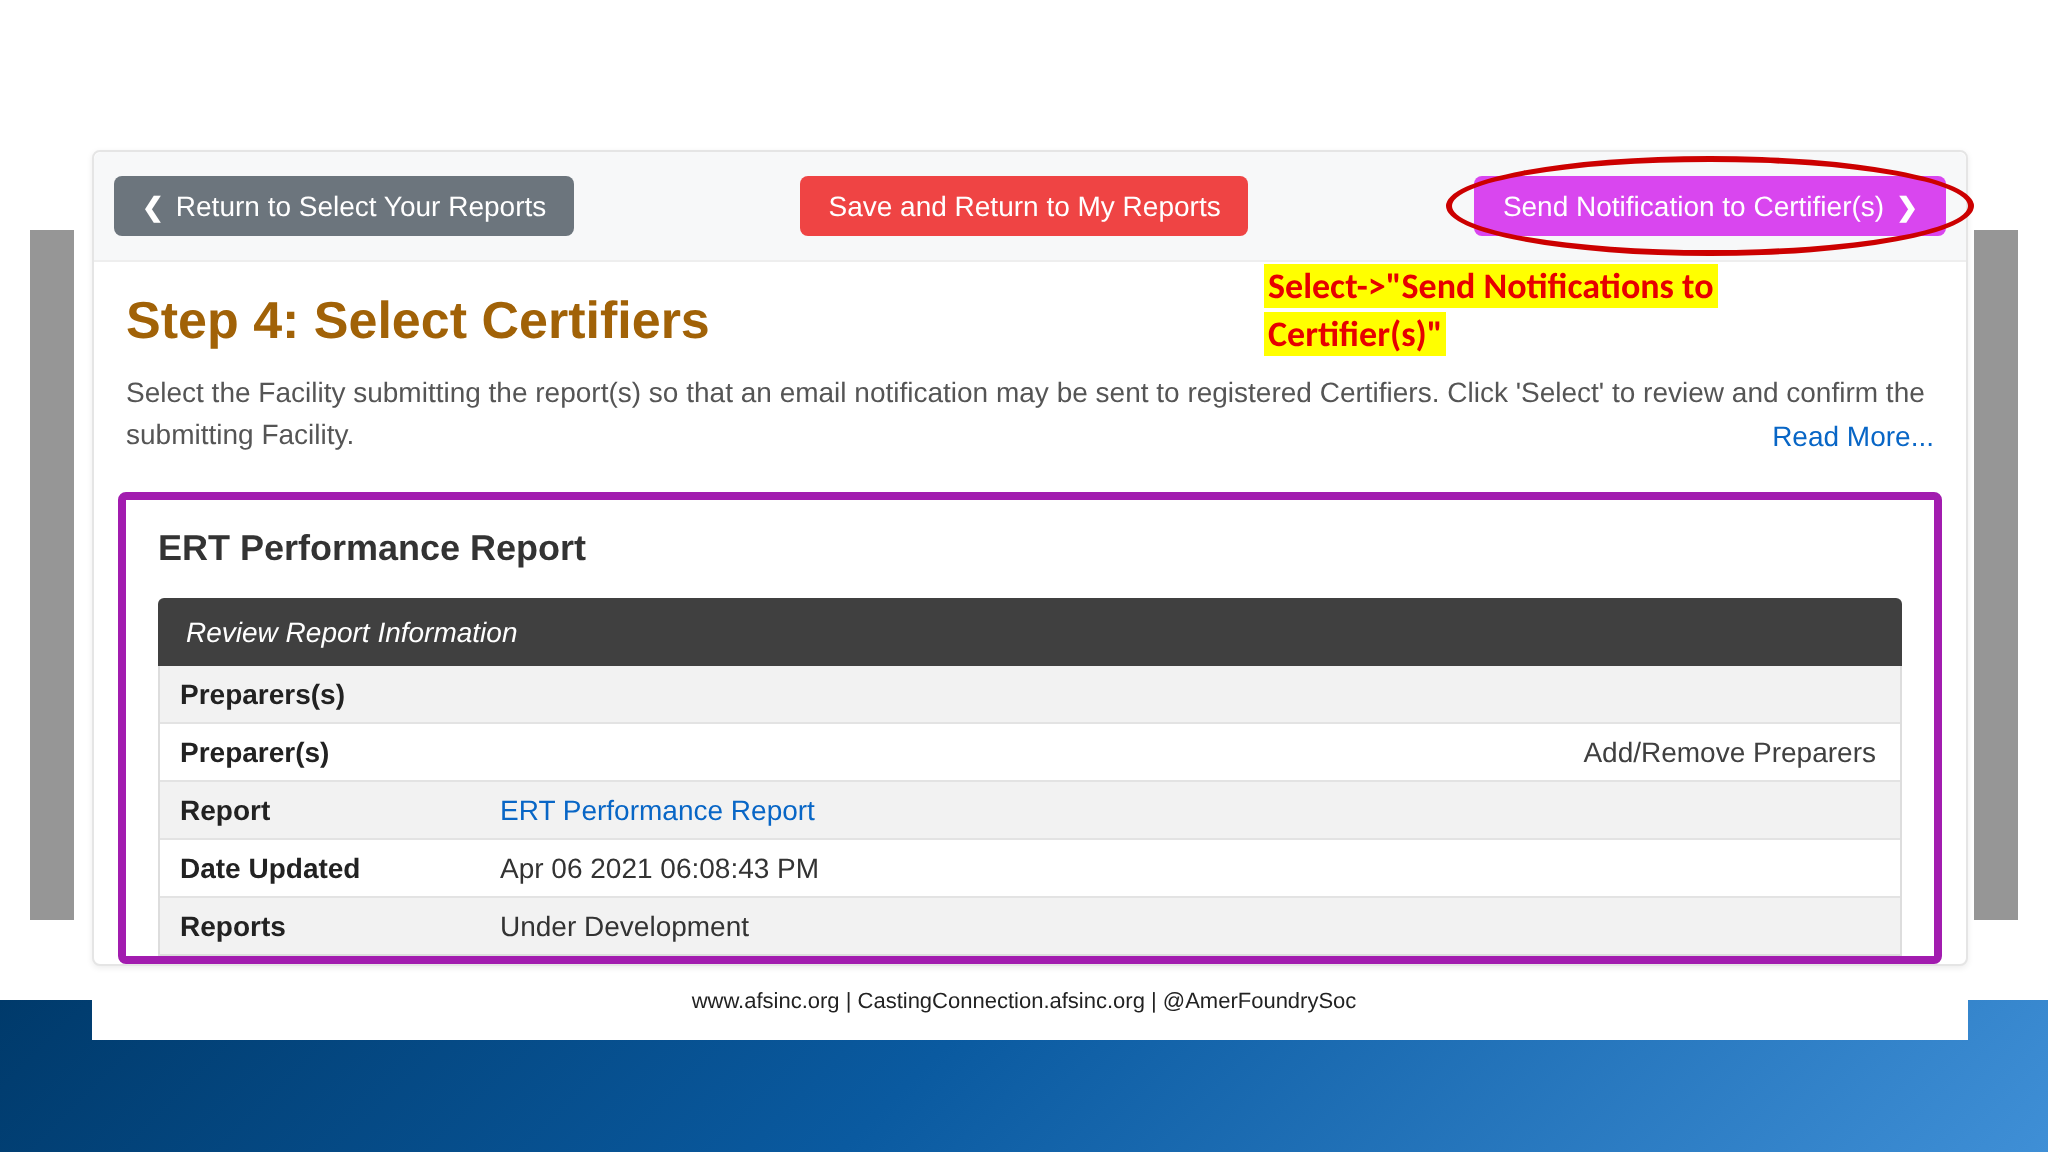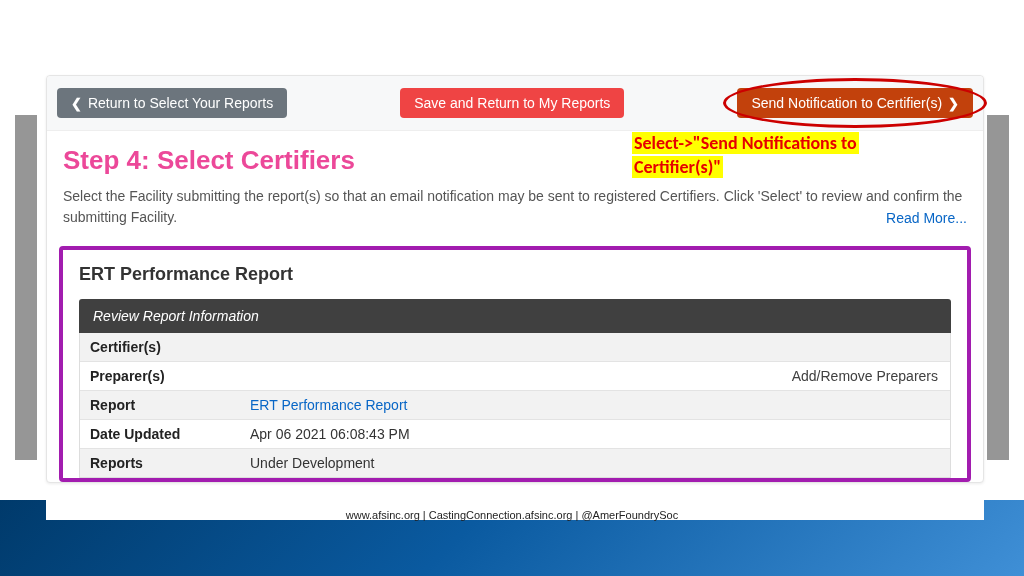--- a/index.html
+++ b/index.html
@@ -5,44 +5,44 @@
   * { box-sizing: border-box; margin: 0; padding: 0; }
   html, body { width: 1024px; height: 576px; font-family: "Segoe UI", Arial, sans-serif; background: #fff; overflow: hidden; }
   .side-bar { position: absolute; top: 115px; width: 22px; height: 345px; background: #969696; }
   .side-left { left: 15px; }
   .side-right { right: 15px; }
   .card { position: absolute; left: 46px; top: 75px; width: 938px; background: #fff; border: 1px solid #e5e5e5; border-radius: 4px; box-shadow: 0 1px 3px rgba(0,0,0,0.08); }
   .toolbar { display: flex; align-items: center; justify-content: space-between; padding: 12px 10px 12px 10px; background: #f7f8f9; border-bottom: 1px solid #eee; border-radius: 4px 4px 0 0; }
   .btn { display: inline-flex; align-items: center; gap: 6px; font-size: 14px; padding: 7px 14px; border-radius: 4px; border: none; cursor: pointer; color: #fff; font-weight: 400; }
   .btn-gray { background: #6c757d; }
   .btn-blue { background: #ef4444; }
-  .btn-green { background: #c2410c; }
+  .btn-green { background: #d946ef; }
   .chev { font-size: 13px; font-weight: 700; }
   .ellipse-wrap { position: relative; display: inline-block; }
   .ellipse { position: absolute; border: 3px solid #cc0000; border-radius: 50%; left: -14px; right: -14px; top: -10px; bottom: -10px; pointer-events: none; }
   .step-wrap { position: relative; padding: 14px 16px 18px 16px; }
-  .step-title { font-size: 26px; font-weight: 600; color: #ec4899; margin-bottom: 10px; }
+  .step-title { font-size: 26px; font-weight: 600; color: #a16207; margin-bottom: 10px; }
   .step-desc { font-size: 14px; color: #555; line-height: 1.5; max-width: 900px; }
   .read-more { color: #0866c6; cursor: pointer; float: right; font-size: 14px; margin-top: -18px; margin-left: 39px; }
   .annot { position: absolute; top: 0px; left: 585px; font-family: Calibri, Arial, sans-serif; font-size: 18px; font-weight: 700; color: #e60000; line-height: 1.35; }
   .annot span { background: #ffff00; padding: 0 2px; }
   .inner-card { margin: 0 12px 0 12px; border: 4px solid #a21caf; border-radius: 4px; padding: 14px 16px 0 16px; }
   .inner-title { font-size: 18px; font-weight: 600; color: #333; margin-bottom: 14px; }
   .blue-bar { background: #404040; color: #fff; padding: 9px 14px; font-size: 14px; border-radius: 3px 3px 0 0; font-style: italic; }
   .info-table { border: 1px solid #ddd; border-top: none; }
   .row { display: flex; align-items: center; border-bottom: 1px solid #e3e3e3; font-size: 14px; }
   .row:nth-child(odd) { background: #f2f2f2; }
   .row:nth-child(even) { background: #fff; }
   .row:last-child { border-bottom: none; }
   .cell-label { width: 160px; padding: 6px 10px; font-weight: 700; color: #222; }
   .cell-value { flex: 1; padding: 6px 10px; color: #333; }
   .cell-link { color: #0866c6; cursor: pointer; }
   .cell-action { padding: 6px 12px; color: #404040; cursor: pointer; text-align: right; }
   .footer-band { position: absolute; left: 0; right: 0; top: 500px; height: 76px; background: linear-gradient(135deg, #003a6b 0%, #0a5aa0 45%, #3f8fd6 100%); }
-  .footer-text { position: absolute; left: 0; right: 0; top: 509px; text-align: center; font-size: 11px; color: #222; z-index: 5; }
+  .footer-text { position: absolute; left: 0; right: 0; top: 495px; text-align: center; font-size: 11px; color: #222; z-index: 5; }
   .footer-white { position: absolute; left: 46px; top: 500px; width: 938px; height: 20px; background: #fff; z-index: 3; }
   .card { z-index: 4; }
   .side-bar { z-index: 2; }
 </style>
 </head>
 <body>
 
 <div class="side-bar side-left"></div>
 <div class="side-bar side-right"></div>
 
@@ -73,21 +73,21 @@
       <span>Select-&gt;"Send Notifications to</span><br>
       <span>Certifier(s)"</span>
     </div>
   </div>
 
   <div class="inner-card">
     <div class="inner-title">ERT Performance Report</div>
     <div class="blue-bar">Review Report Information</div>
     <div class="info-table">
       <div class="row">
-        <div class="cell-label">Certifier(s)</div>
+        <div class="cell-label">Preparers(s)</div>
         <div class="cell-value"></div>
       </div>
       <div class="row">
         <div class="cell-label">Preparer(s)</div>
         <div class="cell-value"></div>
         <div class="cell-action">Add/Remove Preparers</div>
       </div>
       <div class="row">
         <div class="cell-label">Report</div>
         <div class="cell-value cell-link">ERT Performance Report</div>

